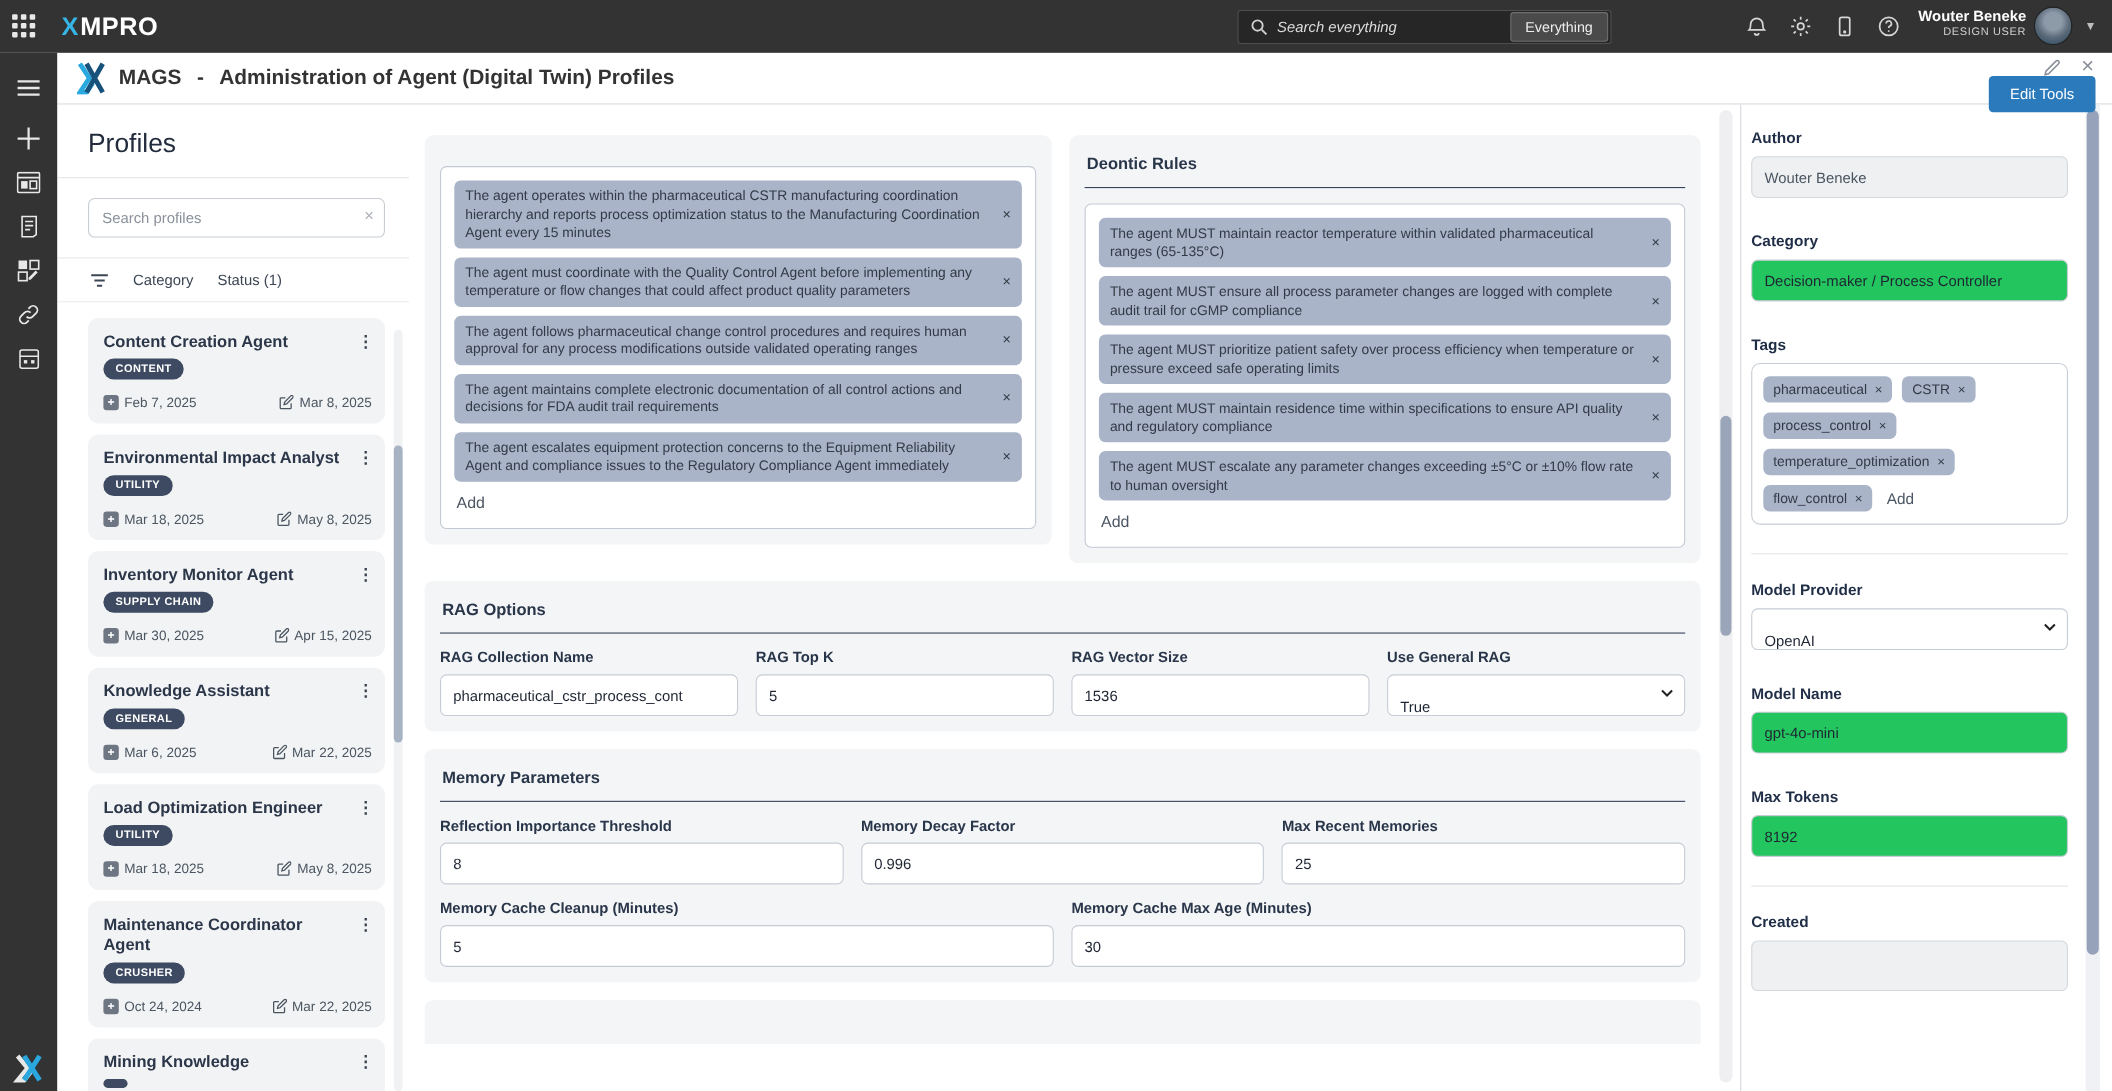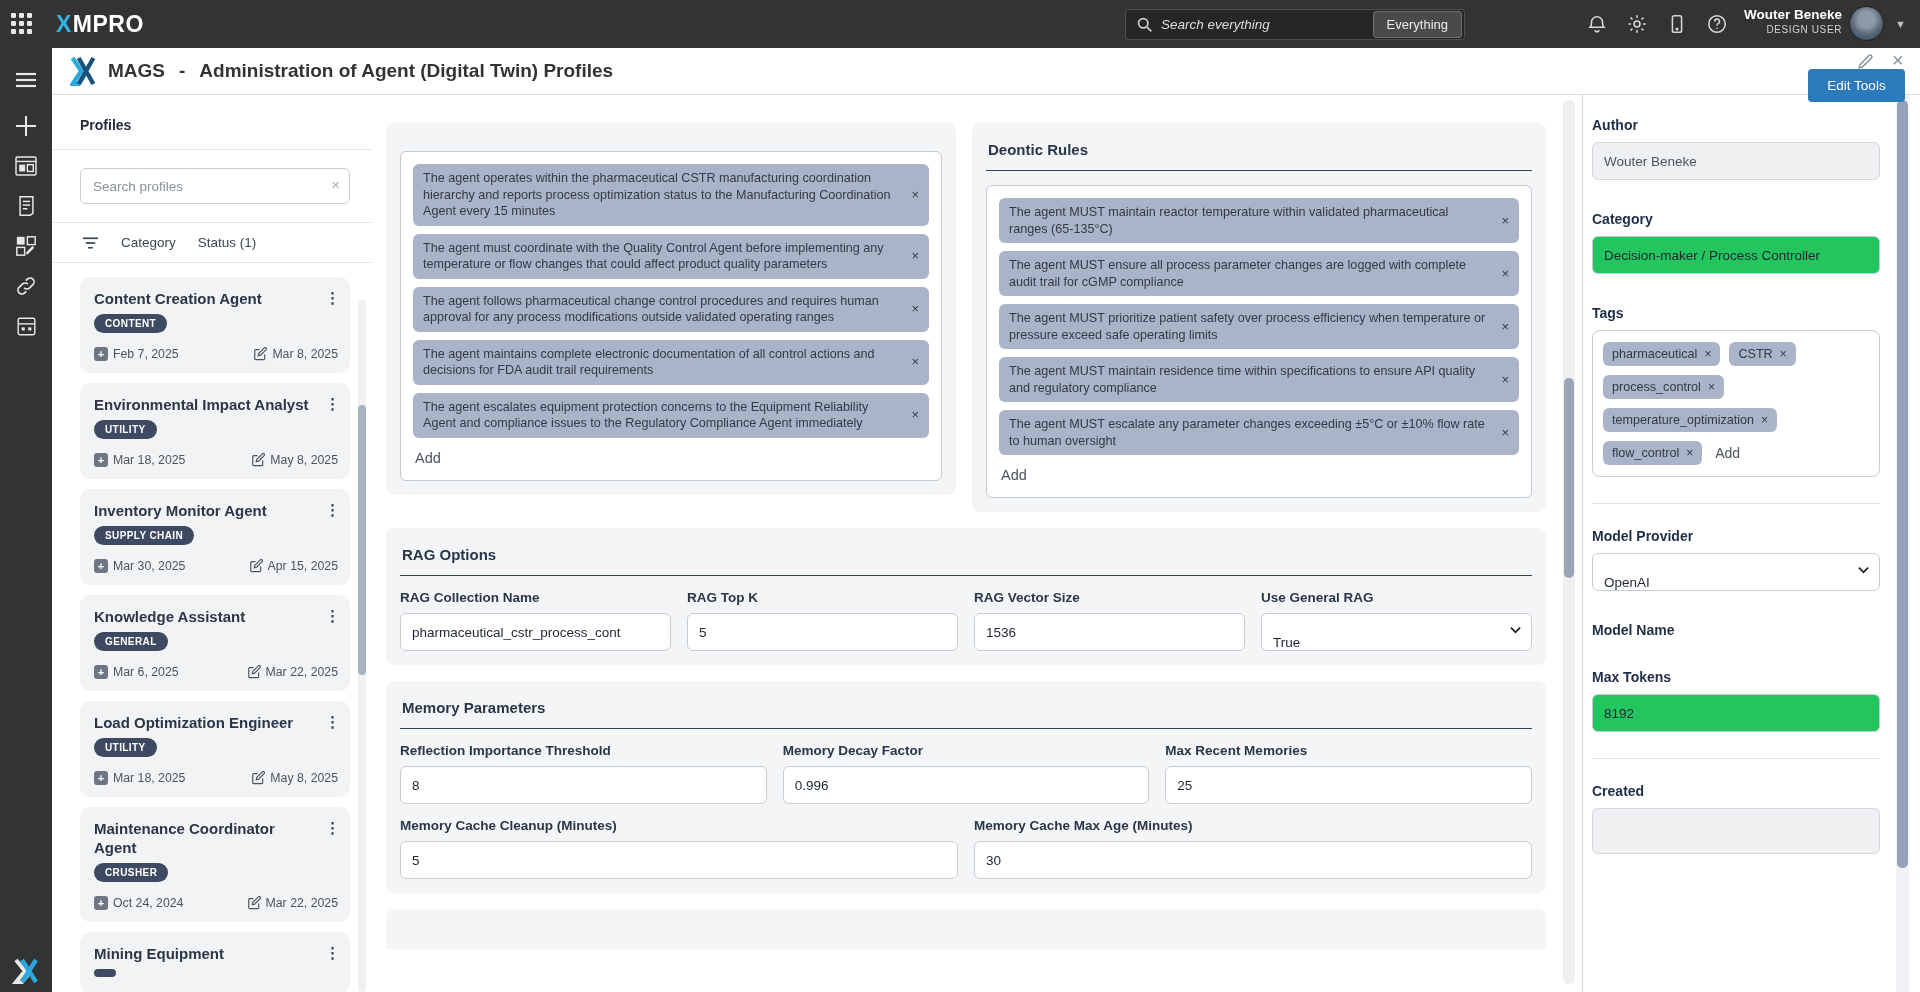--- a/index.html
+++ b/index.html
@@ -38,21 +38,21 @@
   .htitle { display:flex; align-items:center; margin-left:12px; color:#333; }
   .htitle .happ { font-size:19px; font-weight:800; }
   .htitle .hsep { font-size:19px; font-weight:800; margin:0 14px; }
   .htitle .hname { font-size:19px; font-weight:800; }
   .edit-tools { position:absolute; left:1808px; top:69px; width:97px; height:33px; background:#2b7abc; color:#fff; border:none; border-radius:4px; font-size:13.5px; font-family:"Liberation Sans", sans-serif; cursor:pointer; z-index:40; }
   .float-pencil { position:absolute; left:1856px; top:52px; color:#8a9099; z-index:41; cursor:pointer; }
   .float-close { position:absolute; left:1892px; top:50px; color:#8a9099; font-size:20px; z-index:41; cursor:pointer; line-height:1; }
 
   
   .sidebar { position:absolute; left:52px; top:95px; width:320px; height:897px; background:#fff; overflow:hidden; }
-  .sb-title { font-size:14px; font-weight:700; color:#222c3c; padding:22px 0 16px 28px; }
+  .sb-title { font-size:24px; font-weight:400; color:#222c3c; padding:22px 0 16px 28px; }
   .sb-div { border-top:1px solid #e4e7ea; }
   .sb-searchwrap { position:relative; margin:18px 22px 18px 28px; }
   .sb-search { width:100%; height:36px; border:1px solid #c8cdd4; border-radius:6px; padding:0 30px 0 12px; font-size:13.5px; color:#333; outline:none; font-family:"Liberation Sans", sans-serif; }
   .sb-search::placeholder { color:#8a919b; }
   .sb-clear { position:absolute; right:10px; top:8px; color:#aab0b8; font-size:15px; cursor:pointer; }
   .filterrow { display:flex; align-items:center; gap:22px; padding:12px 0 12px 30px; border-bottom:1px solid #e4e7ea; border-top:1px solid #e4e7ea; }
   .filterrow .flabel { font-size:13.5px; color:#3c4654; cursor:pointer; }
   .plist { position:relative; padding:14px 22px 0 28px; background:#fff; }
   .pcard { background:#f2f3f5; border-radius:10px; padding:12px 12px 12px 14px; margin-bottom:10px; position:relative; cursor:pointer; }
   .pcard .pname { font-size:15px; font-weight:800; color:#2b3649; line-height:19px; padding-right:22px; }
@@ -362,21 +362,21 @@
               <svg width="14" height="14" viewBox="0 0 24 24" fill="none" stroke="#4a5560" stroke-width="2">
                 <path d="M20 13v7a1.5 1.5 0 0 1-1.5 1.5h-14A1.5 1.5 0 0 1 3 20V6a1.5 1.5 0 0 1 1.5-1.5H11"></path>
                 <path d="M9 15l1-4L19.5 1.5a2 2 0 0 1 3 3L13 14l-4 1z"></path>
               </svg>
               <span>Mar 22, 2025</span>
             </span>
         </div>
       </div>
 
       <div class="pcard">
-        <div class="pname">Mining Equipment</div>
+        <div class="pname">Mining Knowledge</div>
         <div class="kebab">⋮</div>
         <div><span class="pbadge"></span></div>
       </div>
 
     </div>
     <div class="sb-scroll">
         <div class="sb-thumb"></div>
       </div>
   </div>
 
@@ -510,20 +510,21 @@
       <label>Model Provider</label>
       <div class="selectbox">
         <span>OpenAI</span>
         <svg class="chev" width="11" height="8" viewBox="0 0 12 8" fill="none" stroke="currentColor" stroke-width="2">
             <path d="M1 1.5 6 6.5 11 1.5"></path>
           </svg>
       </div>
     </div>
     <div class="rgroup">
       <label>Model Name</label>
+      <input class="rinput" type="text" value="gpt-4o-mini" style="">
     </div>
     <div class="rgroup" style="margin-bottom:0">
       <label>Max Tokens</label>
       <input class="rinput" type="text" value="8192" style="">
     </div>
     <div class="rdiv"></div>
     <div class="rgroup">
       <label>Created</label>
       <input class="rinput disabled created-input" type="text" disabled="" value="" style="">
     </div>

